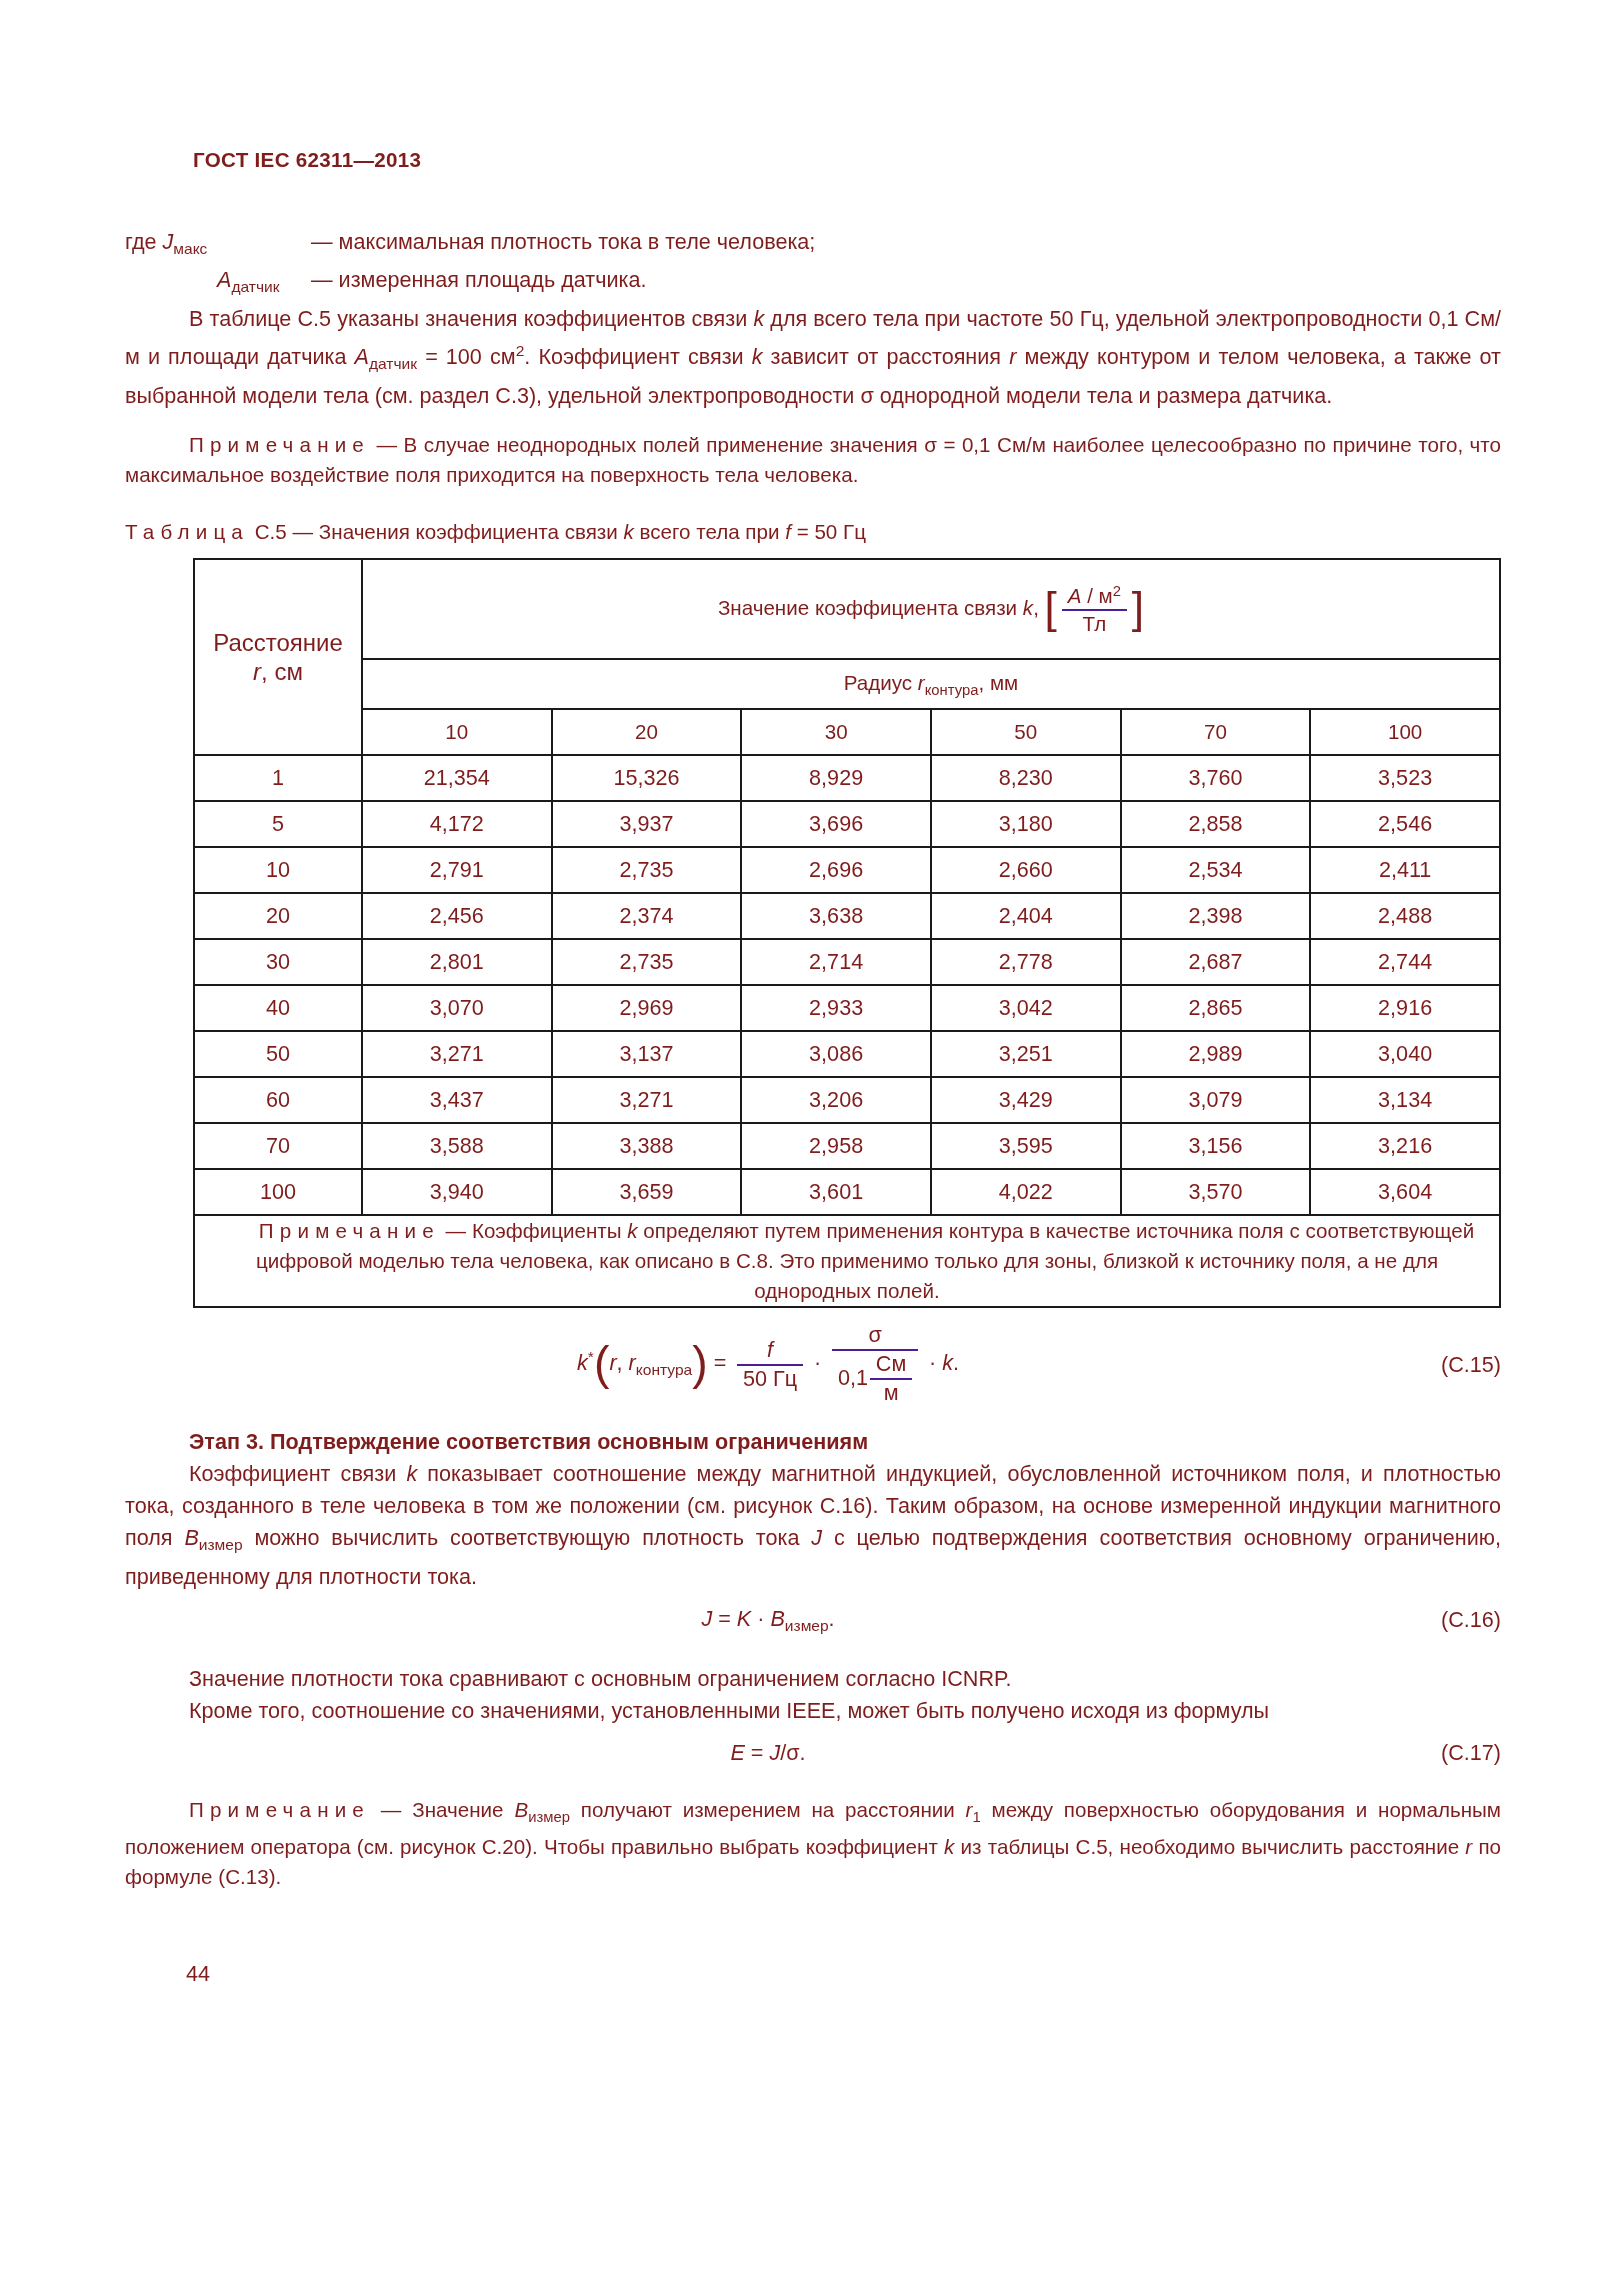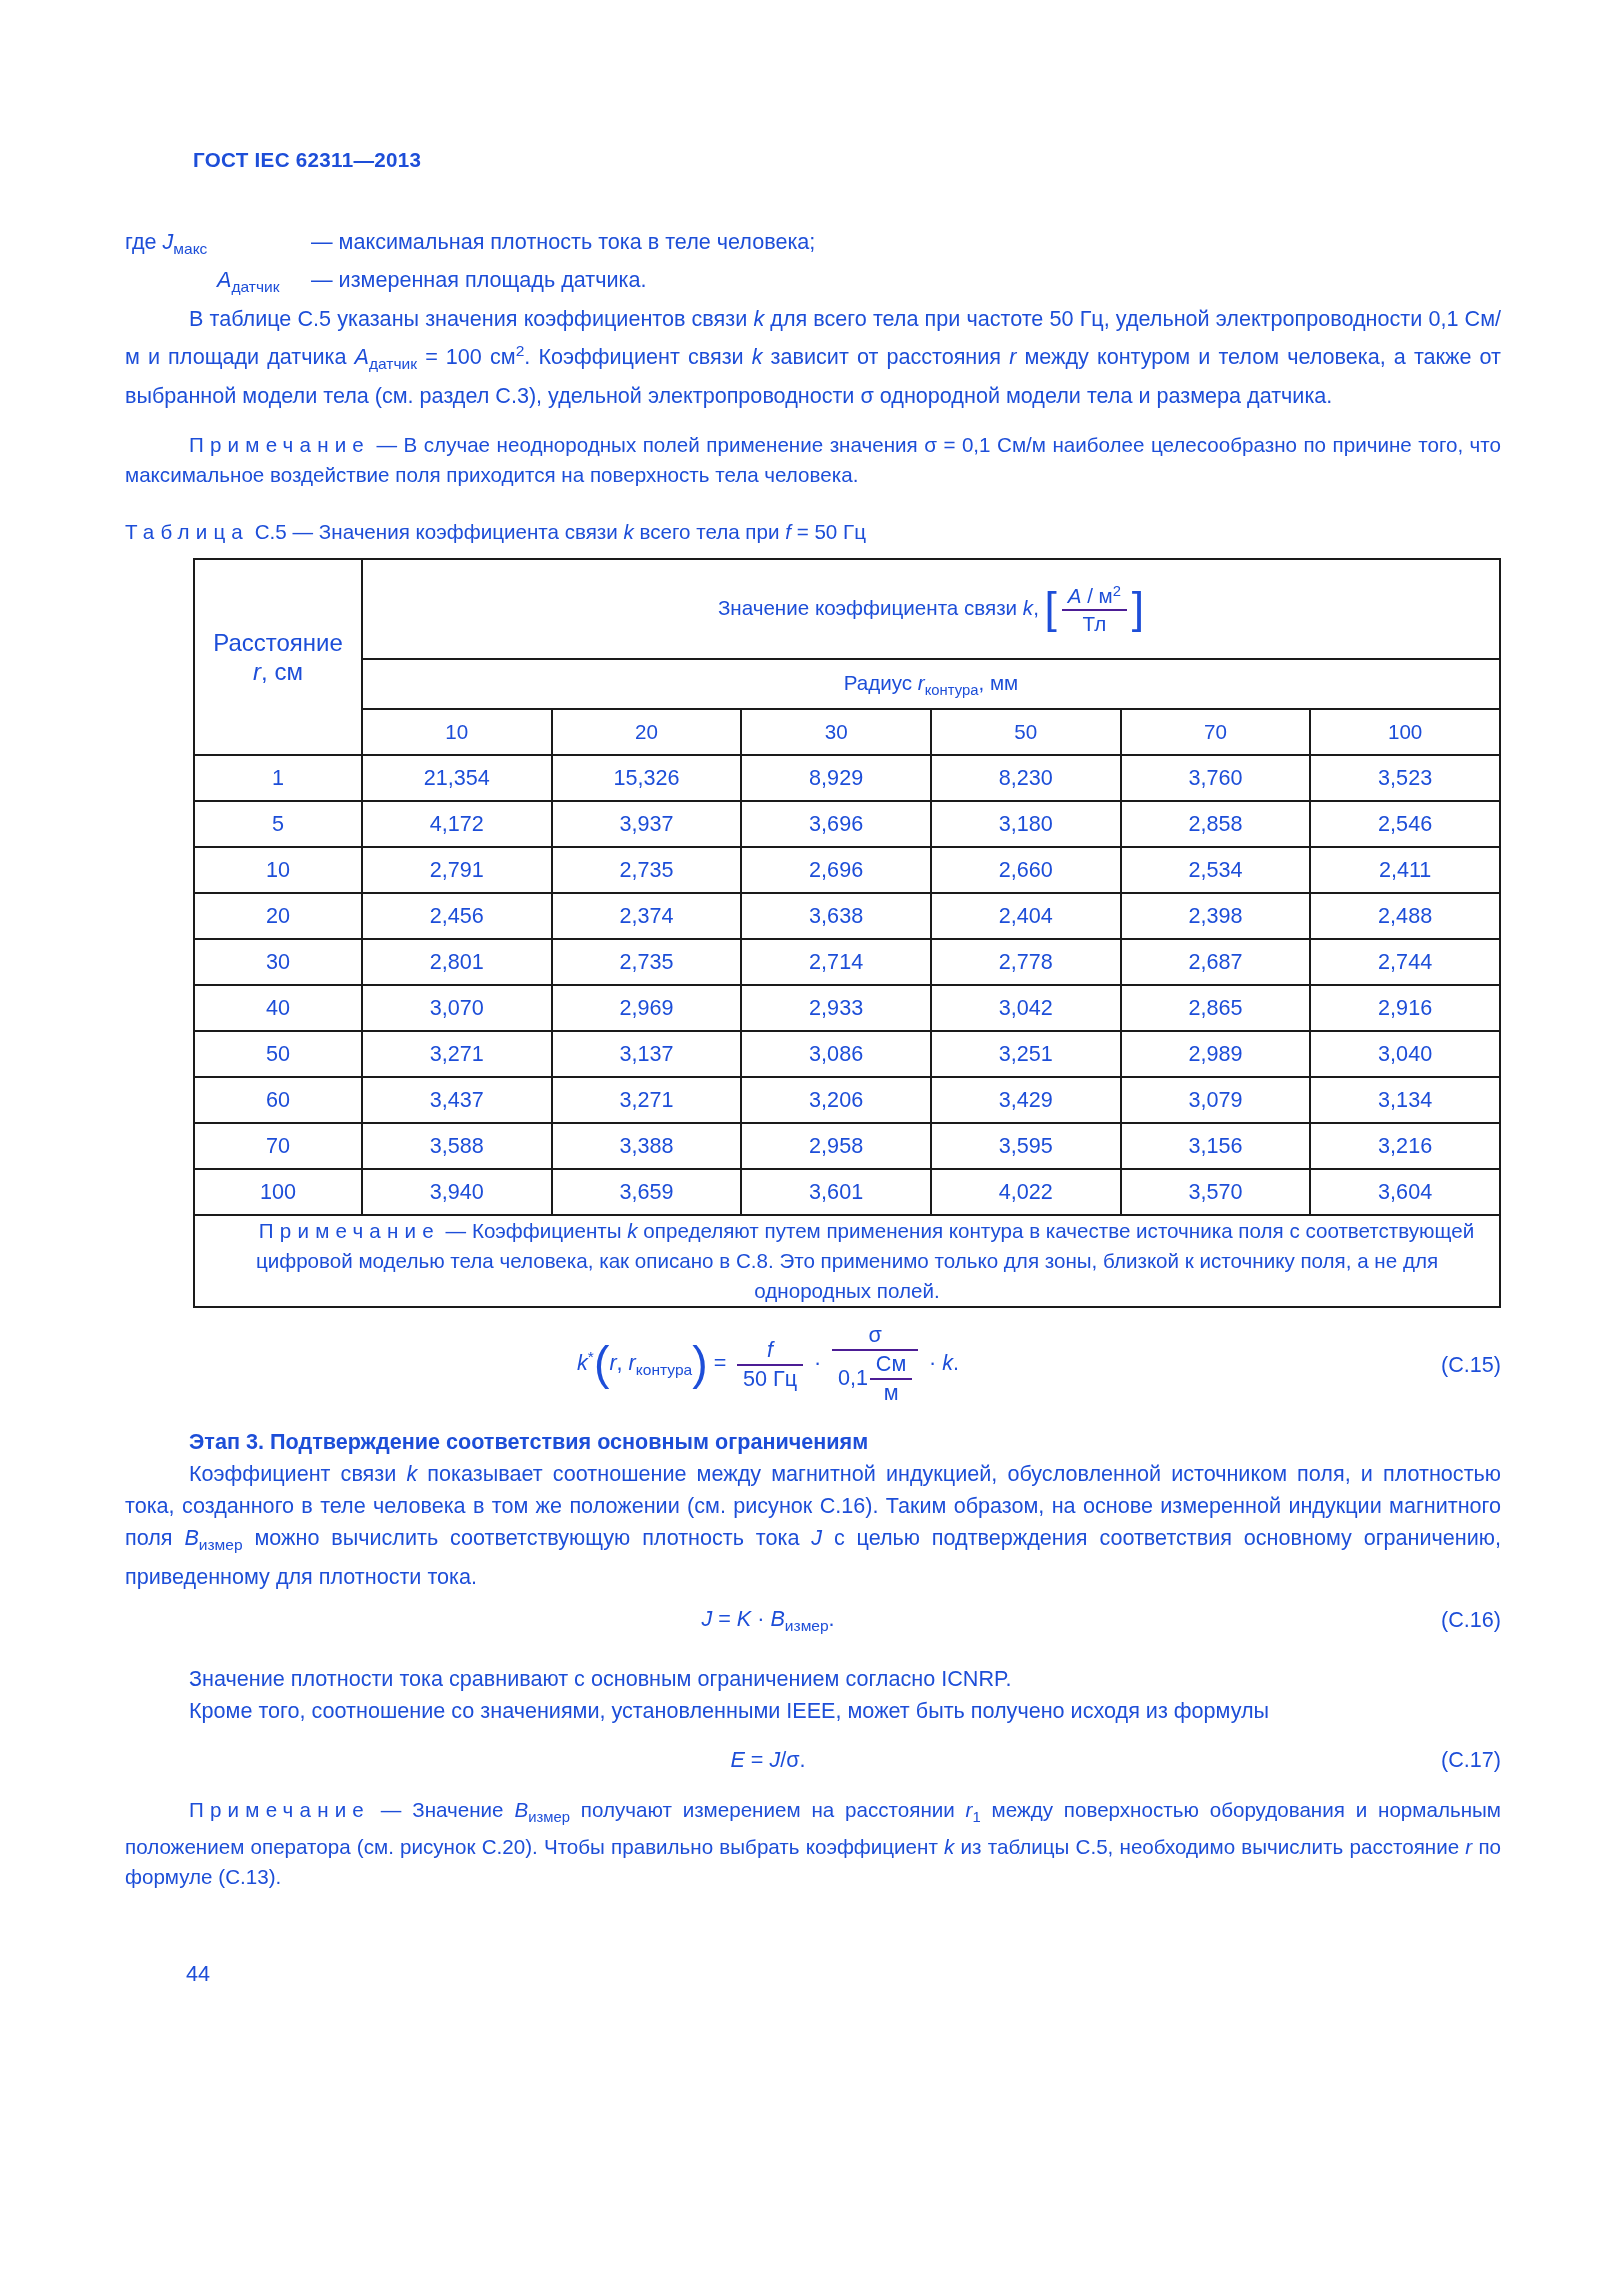--- a/index.html
+++ b/index.html
@@ -3,21 +3,21 @@
 <meta charset="utf-8">
 <style>
   html,body{margin:0;padding:0;background:#e8e8e8;}
   .page{
     width:1621px;height:2293px;
     background:#ffffff;
     margin:0 auto;
     box-sizing:border-box;
     padding:147px 120px 0 125px;
     font-family:"Liberation Sans","DejaVu Sans",sans-serif;
-    color:#1d4ed8;
+    color:#7f1d1d;
     overflow:hidden;
     position:relative;
   }
   
   .rt-i{font-style:italic;}
   .rt-sub{font-size:72%;vertical-align:-0.32em;}
   .rt-sup{font-size:72%;vertical-align:0.5em;}
   .rt-sp{letter-spacing:0.30em;}
   .rt-big{font-size:215%;font-weight:300;vertical-align:middle;line-height:0.85;position:relative;top:-0.02em;}
   .rt-frac{display:inline-flex;flex-direction:column;vertical-align:middle;text-align:center;margin:0 4.9px;line-height:1.25;}
@@ -53,21 +53,21 @@
     border-top:2.9px solid #1a1a1a;
     text-align:justify;font-size:20.6px;line-height:30px;
     padding:8.8px 15.7px 13.7px 13.7px;text-indent:39px;
   }
   
   .eq{display:flex;align-items:center;font-size:21.6px;}
   .eq-body{flex:1;text-align:center;}
   .eq-no{width:90px;text-align:right;flex:none;}
   .eq-c15{margin:5.9px 0 0 0;min-height:102px;}
   .eq-c16{margin:3.9px 0 0 0;min-height:47px;}
-  .eq-c17{margin:5.9px 0 0 0;min-height:41px;align-items:flex-end;}
+  .eq-c17{margin:5.9px 0 0 0;min-height:41px;}
   
   .page-number{font-size:21.6px;margin:69px 0 0 61px;}
 </style>
 </head>
 <body>
 
 <div class="page">
 
   <div class="doc-header">ГОСТ IEC 62311—2013</div>
 

